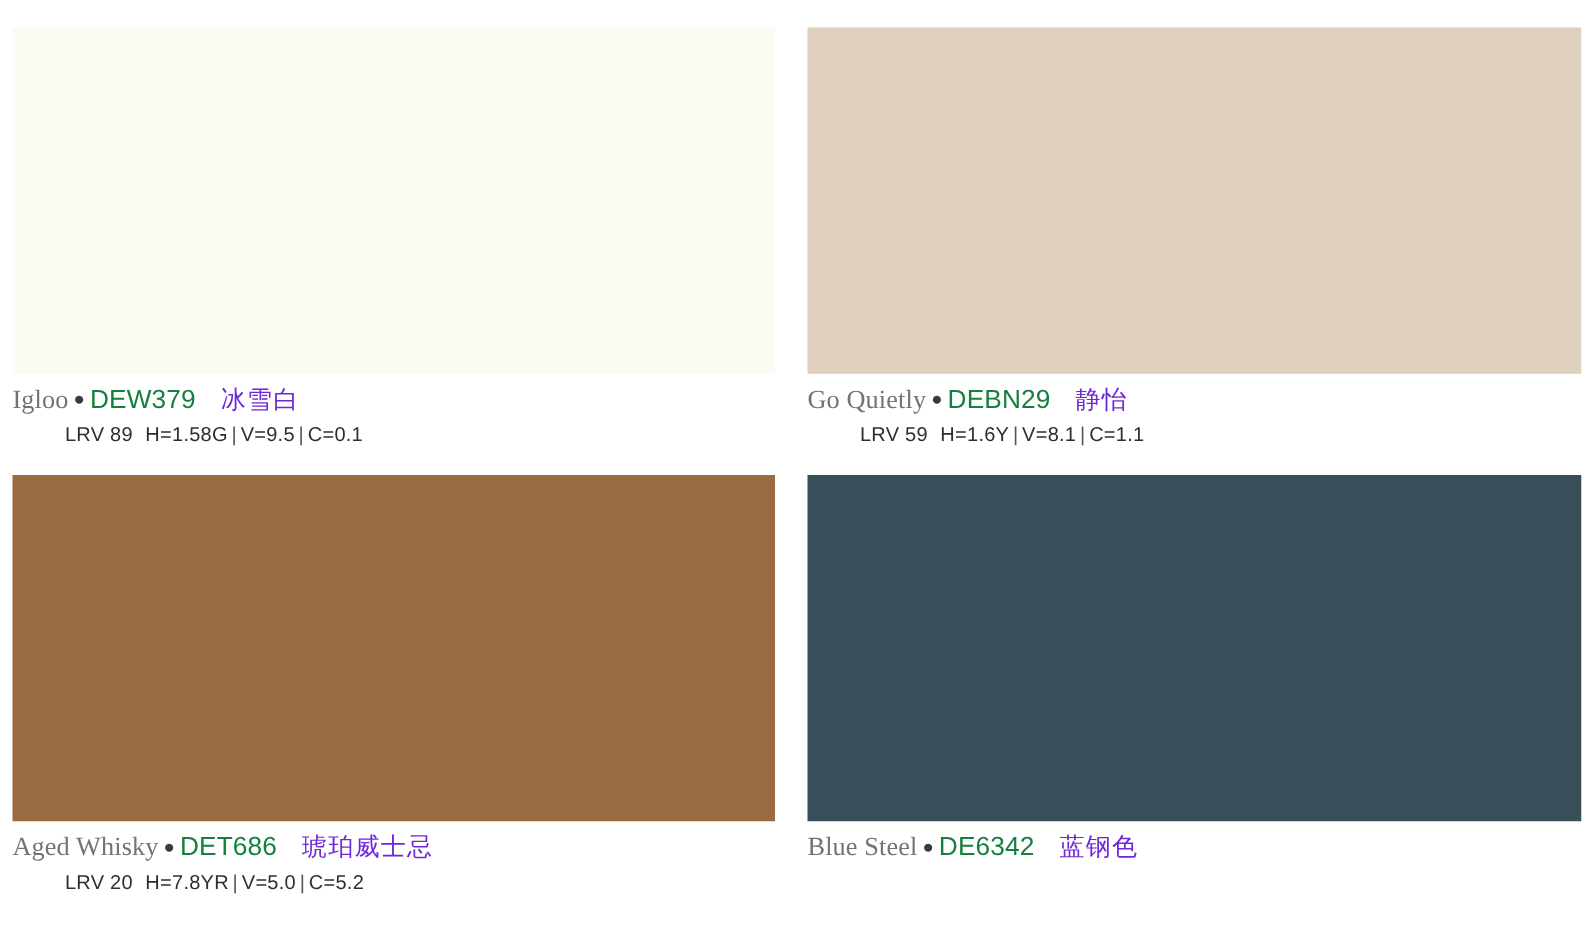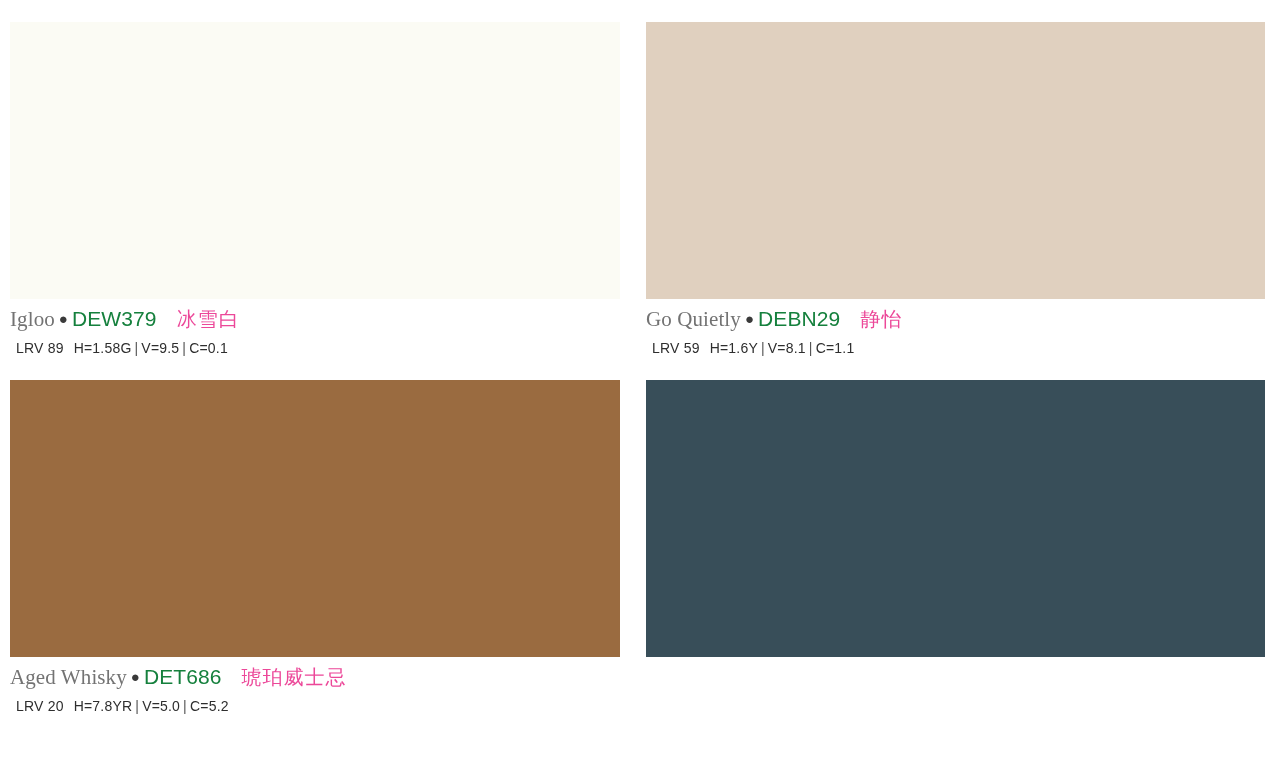--- a/index.html
+++ b/index.html
@@ -60,35 +60,36 @@
     padding: 0 4px;
     font-size: 15px;
     vertical-align: 2px;
   }
   .name-code {
     color: #15803d;
     font-family: "Liberation Sans Narrow", "Liberation Sans", sans-serif;
     font-stretch: condensed;
   }
   .name-cn {
-    color: #ec4899;
+    color: #6d28d9;
     font-family: "DejaVu Sans", "Liberation Sans", sans-serif;
     font-size: 20px;
     padding-left: 20px;
     letter-spacing: 1px;
   }
 
   .swatch-stats {
     font-family: "Liberation Sans", "DejaVu Sans", sans-serif;
-    font-size: 14px;
+    font-size: 16px;
     line-height: 30px;
     color: #2e2e2e;
     white-space: nowrap;
     padding-left: 6px;
     letter-spacing: 0.2px;
+    margin-left: 36px;
   }
   .stat-lrv { padding-right: 10px; }
   .stat-sep { padding: 0 3px; color: #555; }
 </style>
 </head>
 <body style="background-color: rgb(255, 255, 255);">
 
 <div id="swatch-grid">
 
   <div class="swatch-cell col-left">
@@ -123,16 +124,19 @@
       </div>
       <div class="swatch-stats">
         <span class="stat-lrv"><span>LRV</span>&nbsp;<span>20</span></span><span><span>H=</span><span>7.8YR</span></span><span class="stat-sep">|</span><span><span>V=</span><span>5.0</span></span><span class="stat-sep">|</span><span><span>C=</span><span>5.2</span></span>
       </div>
     </div>
   </div>
 
   <div class="swatch-cell col-right">
     <div class="swatch-chip" style="background-color: rgb(56, 78, 89);"></div>
     <div class="swatch-meta">
+      <div class="swatch-title">
+        <span class="name-en">Blue Steel</span><span class="name-sep">●</span><span class="name-code">DE6342</span><span class="name-cn">蓝钢色</span>
+      </div>
     </div>
   </div>
 
 </div>
 
 </body></html>

